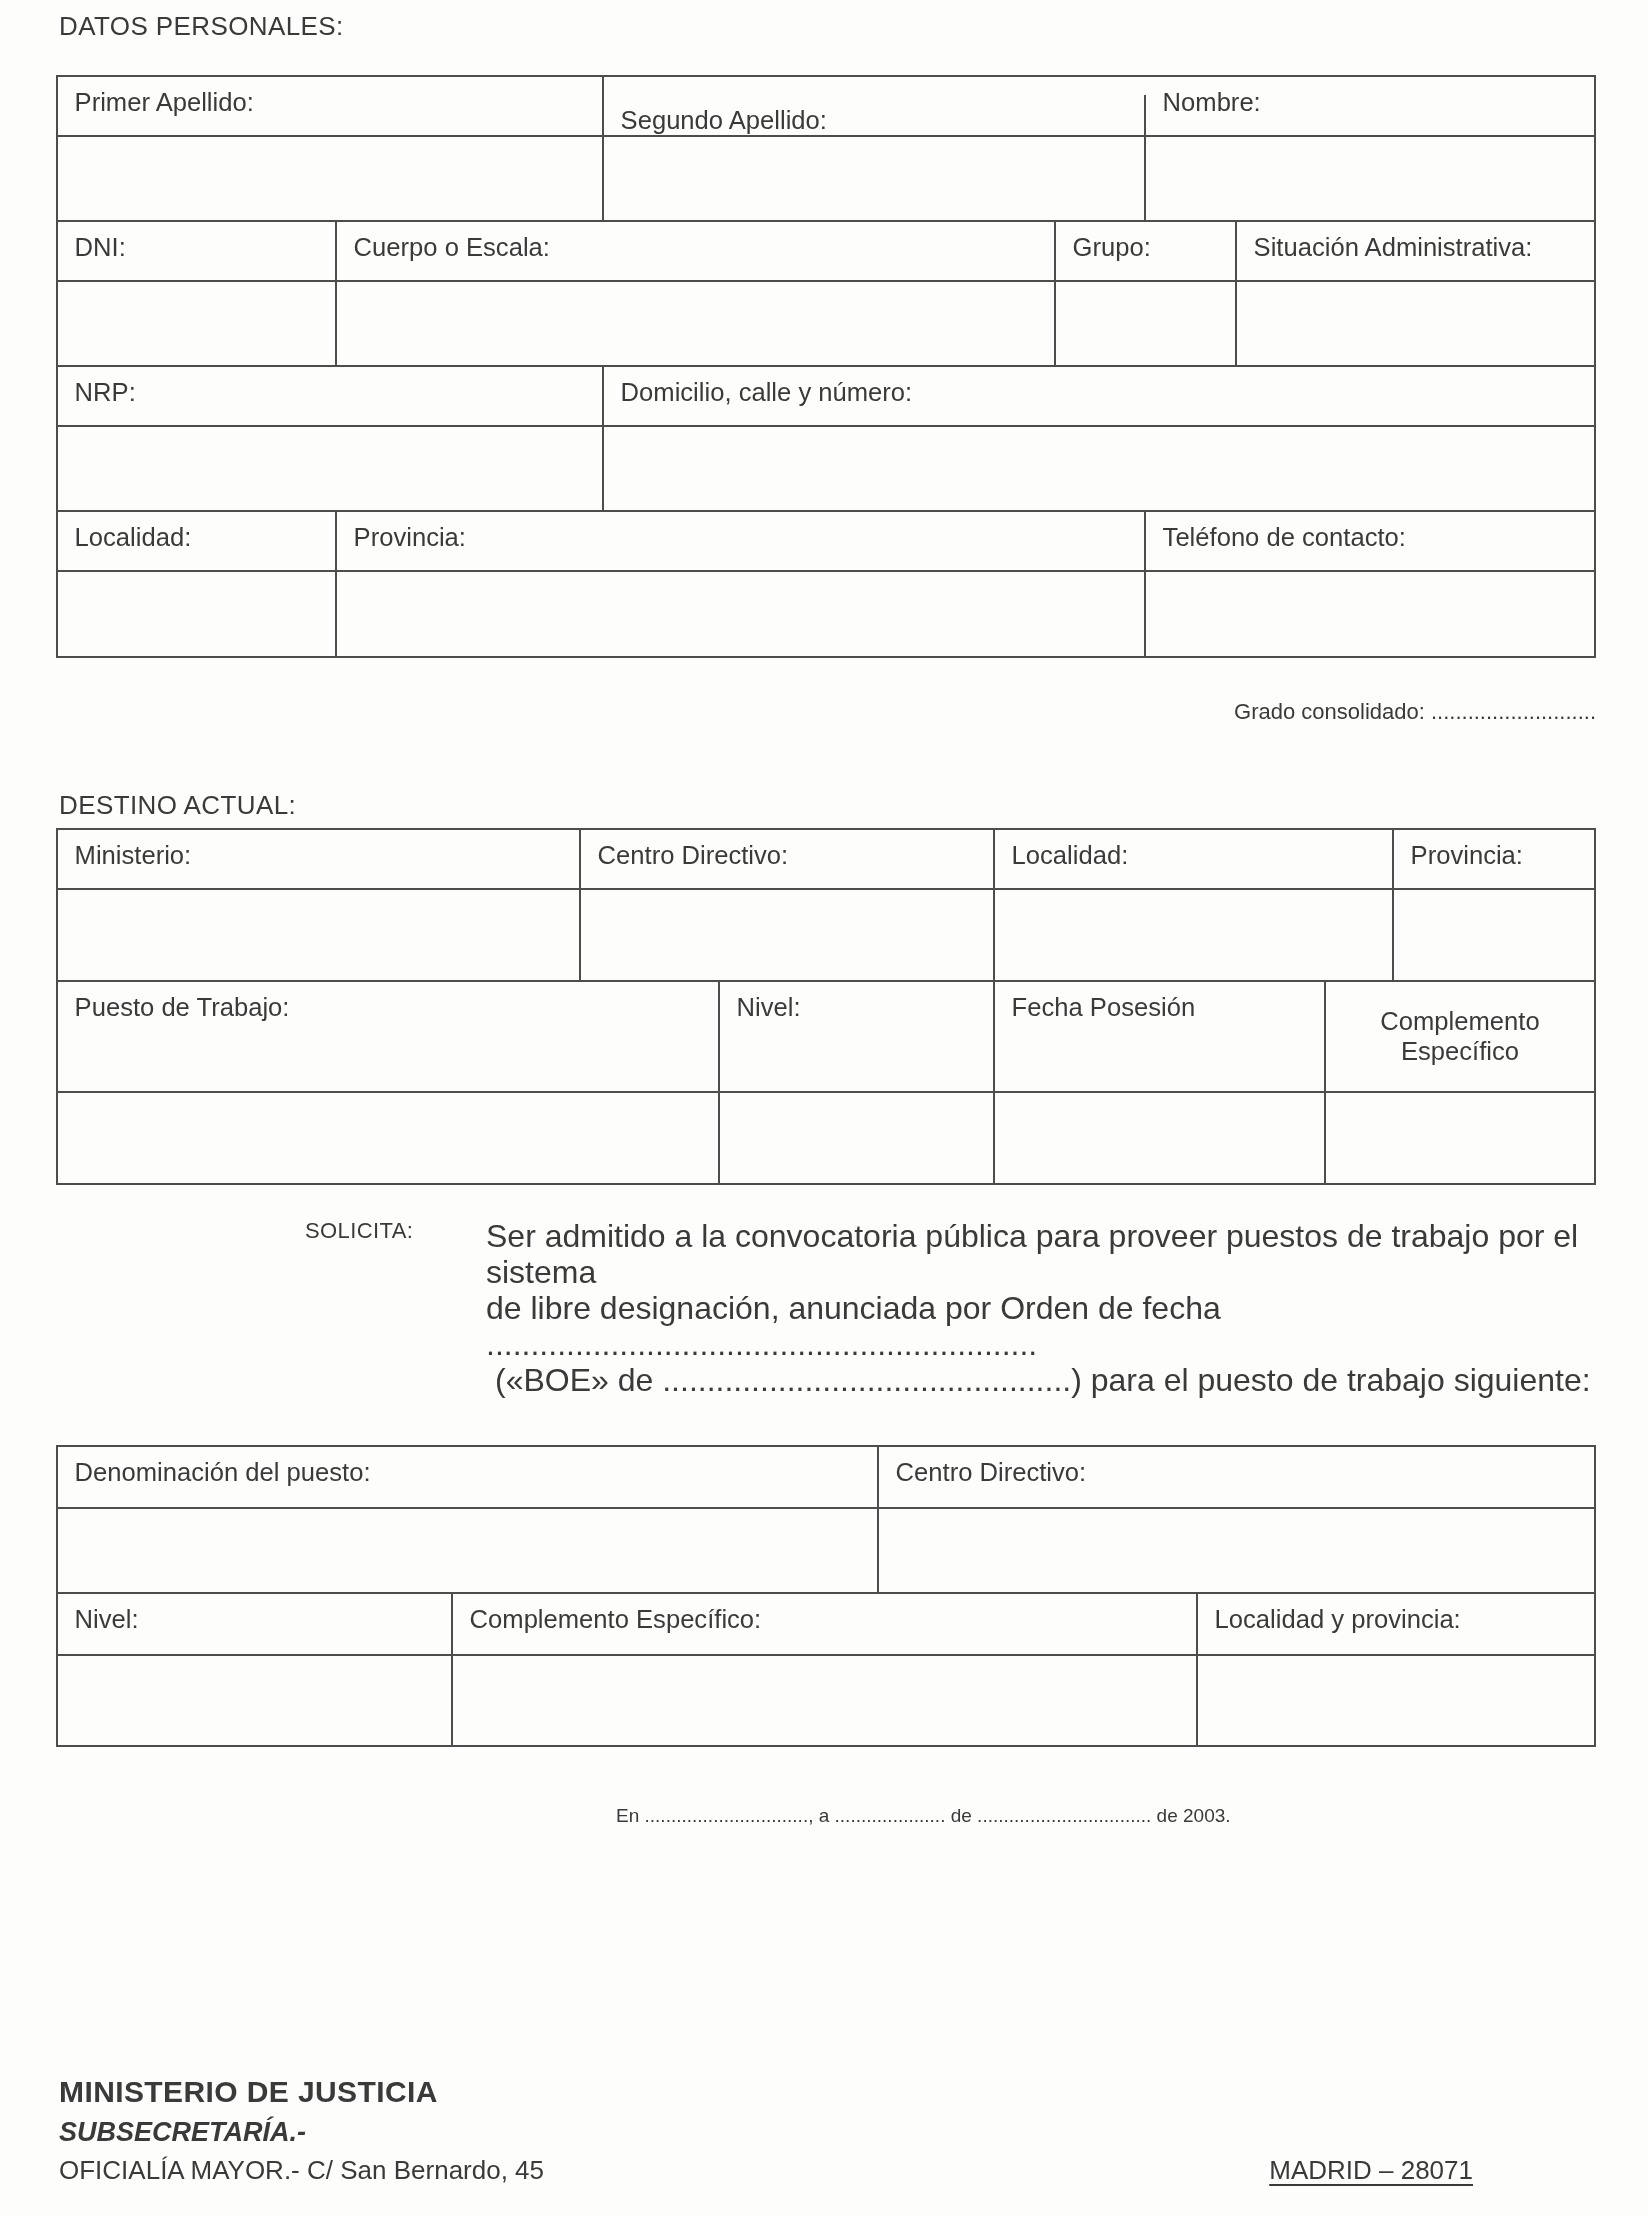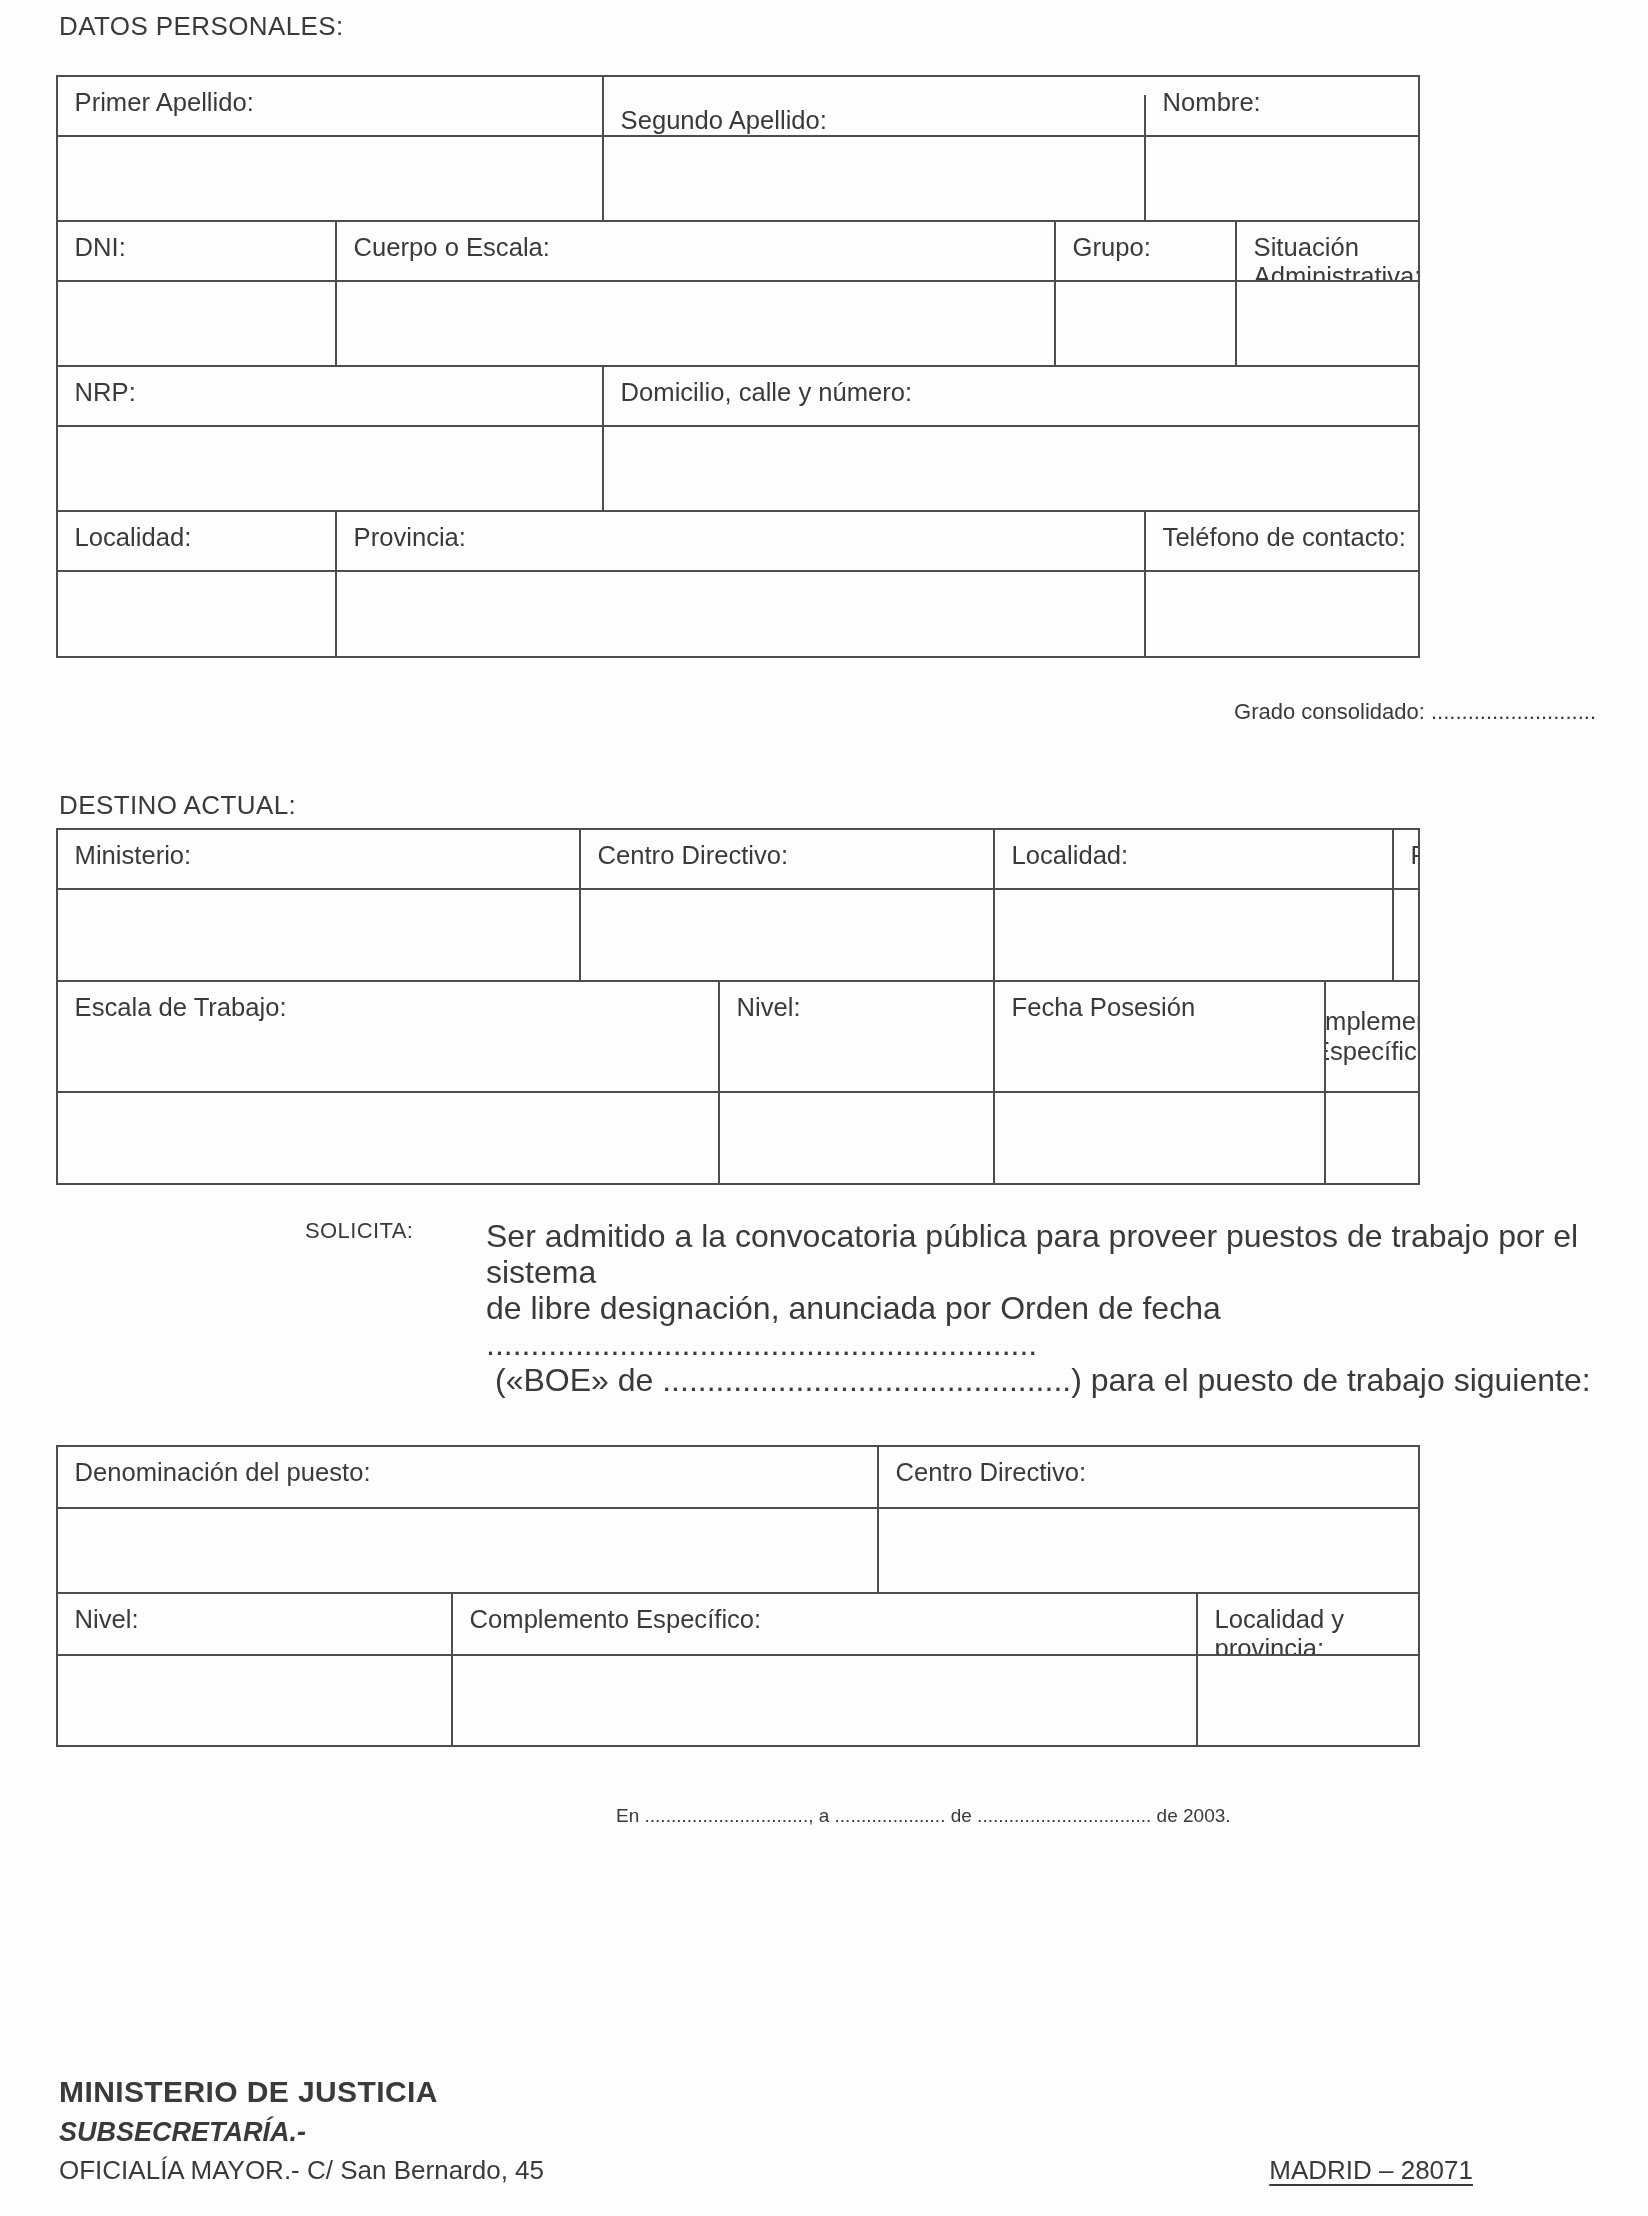--- a/index.html
+++ b/index.html
@@ -7,21 +7,21 @@
     --line:#4d4d4d;
     --paper:#fdfdfc;
   }
   *{margin:0;padding:0;box-sizing:border-box;}
   html,body{background:var(--paper);}
   body{width:1649px;height:2216px;font-family:"Liberation Sans",sans-serif;color:var(--ink);}
   .page{position:relative;width:1649px;height:2216px;background:var(--paper);overflow:hidden;}
 
   .sec-title{position:absolute;font-size:26px;letter-spacing:0.4px;color:var(--ink);}
 
-  .ftable{position:absolute;left:56px;width:1364px;border:2.3px solid var(--line);display:flex;flex-direction:column;background:var(--paper);justify-content:flex-end;}
+  .ftable{position:absolute;left:56px;width:1540px;border:2.3px solid var(--line);display:flex;flex-direction:column;background:var(--paper);justify-content:flex-end;}
   .frow{display:flex;width:100%;}
   .fcell{border-right:2.3px solid var(--line);border-bottom:2.3px solid var(--line);font-size:25.6px;padding:11.3px 7.5px 0 16.6px;overflow:hidden;}
   .fcell.grow{flex:1;}
   .frow .fcell:last-child{border-right:none;}
   .ftable .frow:last-child .fcell{border-bottom:none;}
   .fcell.center{display:flex;align-items:center;justify-content:center;text-align:center;padding:0 9px;line-height:1.15;}
 
   .grado{position:absolute;left:56px;top:699px;width:1540px;text-align:right;font-size:22px;}
 
   .solicita{position:absolute;left:305px;top:1218px;display:flex;}
@@ -110,21 +110,21 @@
     </div>
 
     <div class="frow" style="height:92px;">
       <div class="fcell" style="width:523px;"></div>
       <div class="fcell" style="width:414px;"></div>
       <div class="fcell" style="width:399px;"></div>
       <div class="fcell grow"></div>
     </div>
 
     <div class="frow" style="height:111px;">
-      <div class="fcell" style="width:662px;"><span>Escala de Trabajo:</span></div>
+      <div class="fcell" style="width:662px;"><span>Puesto de Trabajo:</span></div>
       <div class="fcell" style="width:275px;"><span>Nivel:</span></div>
       <div class="fcell" style="width:331px;"><span>Fecha Posesión</span></div>
       <div class="fcell grow center">
           <span>Complemento Específico</span>
         </div>
     </div>
 
     <div class="frow" style="height:90px;">
       <div class="fcell" style="width:662px;"></div>
       <div class="fcell" style="width:275px;"></div>

